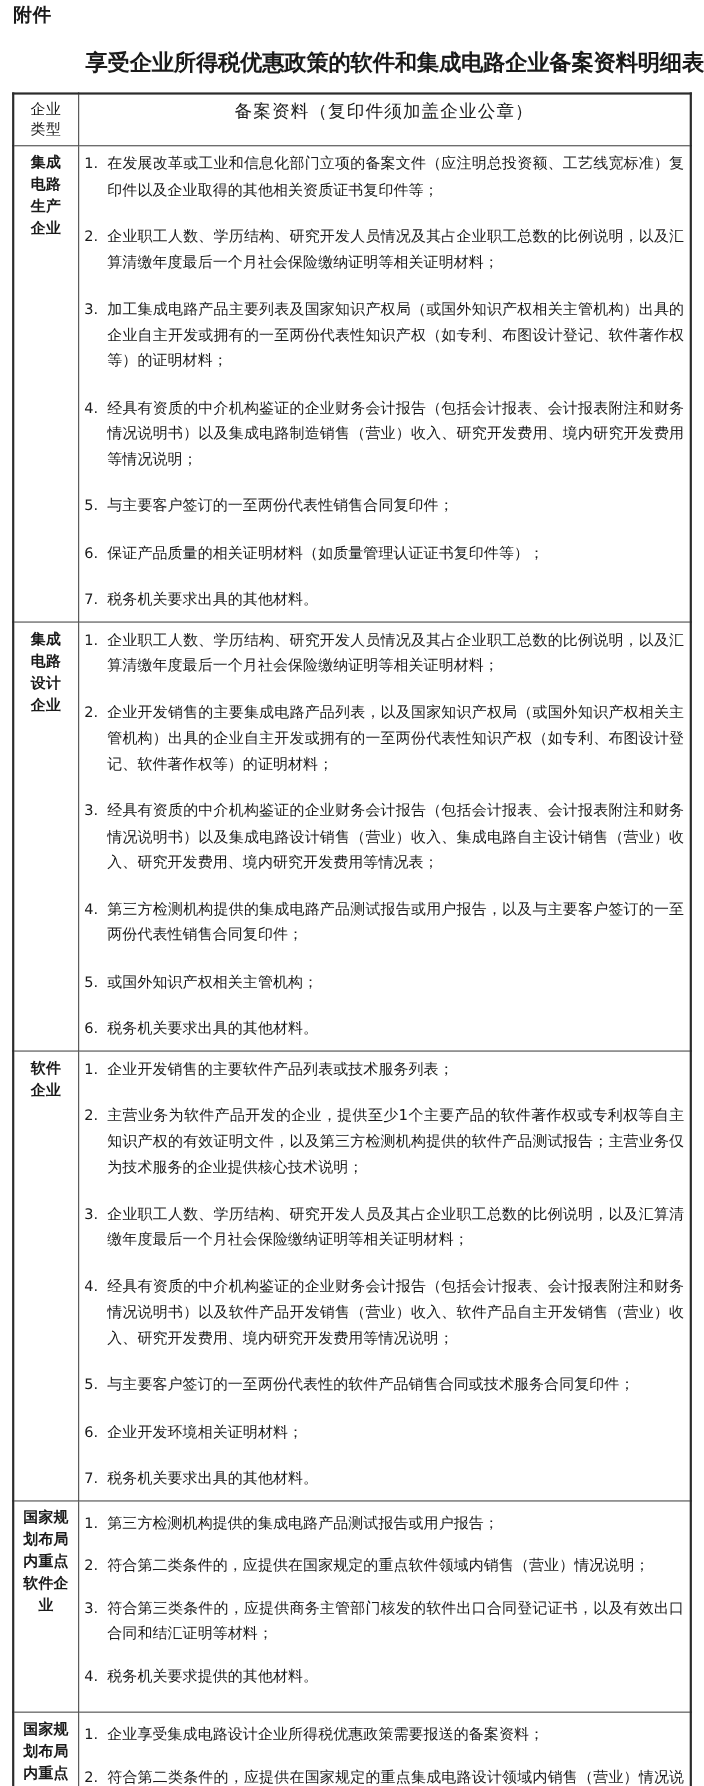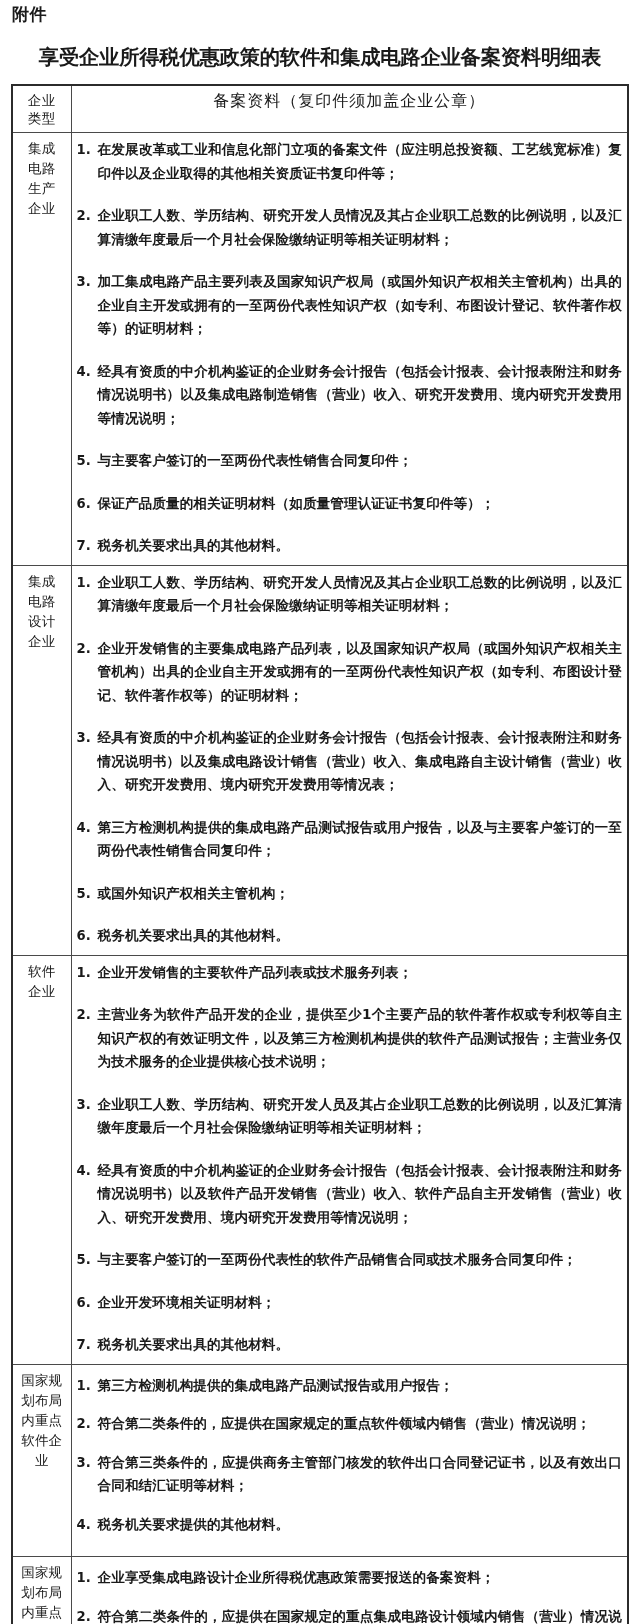--- a/index.html
+++ b/index.html
@@ -32,21 +32,21 @@
     line-height: 22px;
     letter-spacing: 0.5px;
   }
 
   
   .doc-title {
     position: absolute;
     left: 0;
     top: 43px;
     width: 640px;
-    text-align: center;
+    text-align: right;
     font-family: "DejaVu Serif", "Liberation Serif", serif;
     font-weight: bold;
     font-size: 20.3px;
     line-height: 28px;
     letter-spacing: -0.2px;
     white-space: nowrap;
   }
 
   
   .tbl-wrap {
@@ -89,32 +89,31 @@
   .type-cell {
     text-align: center;
     vertical-align: middle;
     padding: 4px 2px;
   }
   .type-cell .stack {
     font-size: 13.5px;
     line-height: 20px;
     letter-spacing: 0.2px;
   }
-  .type-cell .stack div { white-space: nowrap; }
+  .type-cell .stack div { white-space: nowrap; font-weight: bold; }
 
   
   .mat-cell {
     padding: 10px 10px 10px 11px;
   }
   ol.items {
     margin: 0;
     padding: 0;
     list-style: none;
     counter-reset: itm;
-    font-weight: bold;
   }
   ol.items > li {
     position: relative;
     counter-increment: itm;
     padding-left: 21px;
     margin: 0 0 19px 0;
     font-size: 13.6px;
     line-height: 23.5px;
     text-align: justify;
     text-justify: inter-ideograph;

